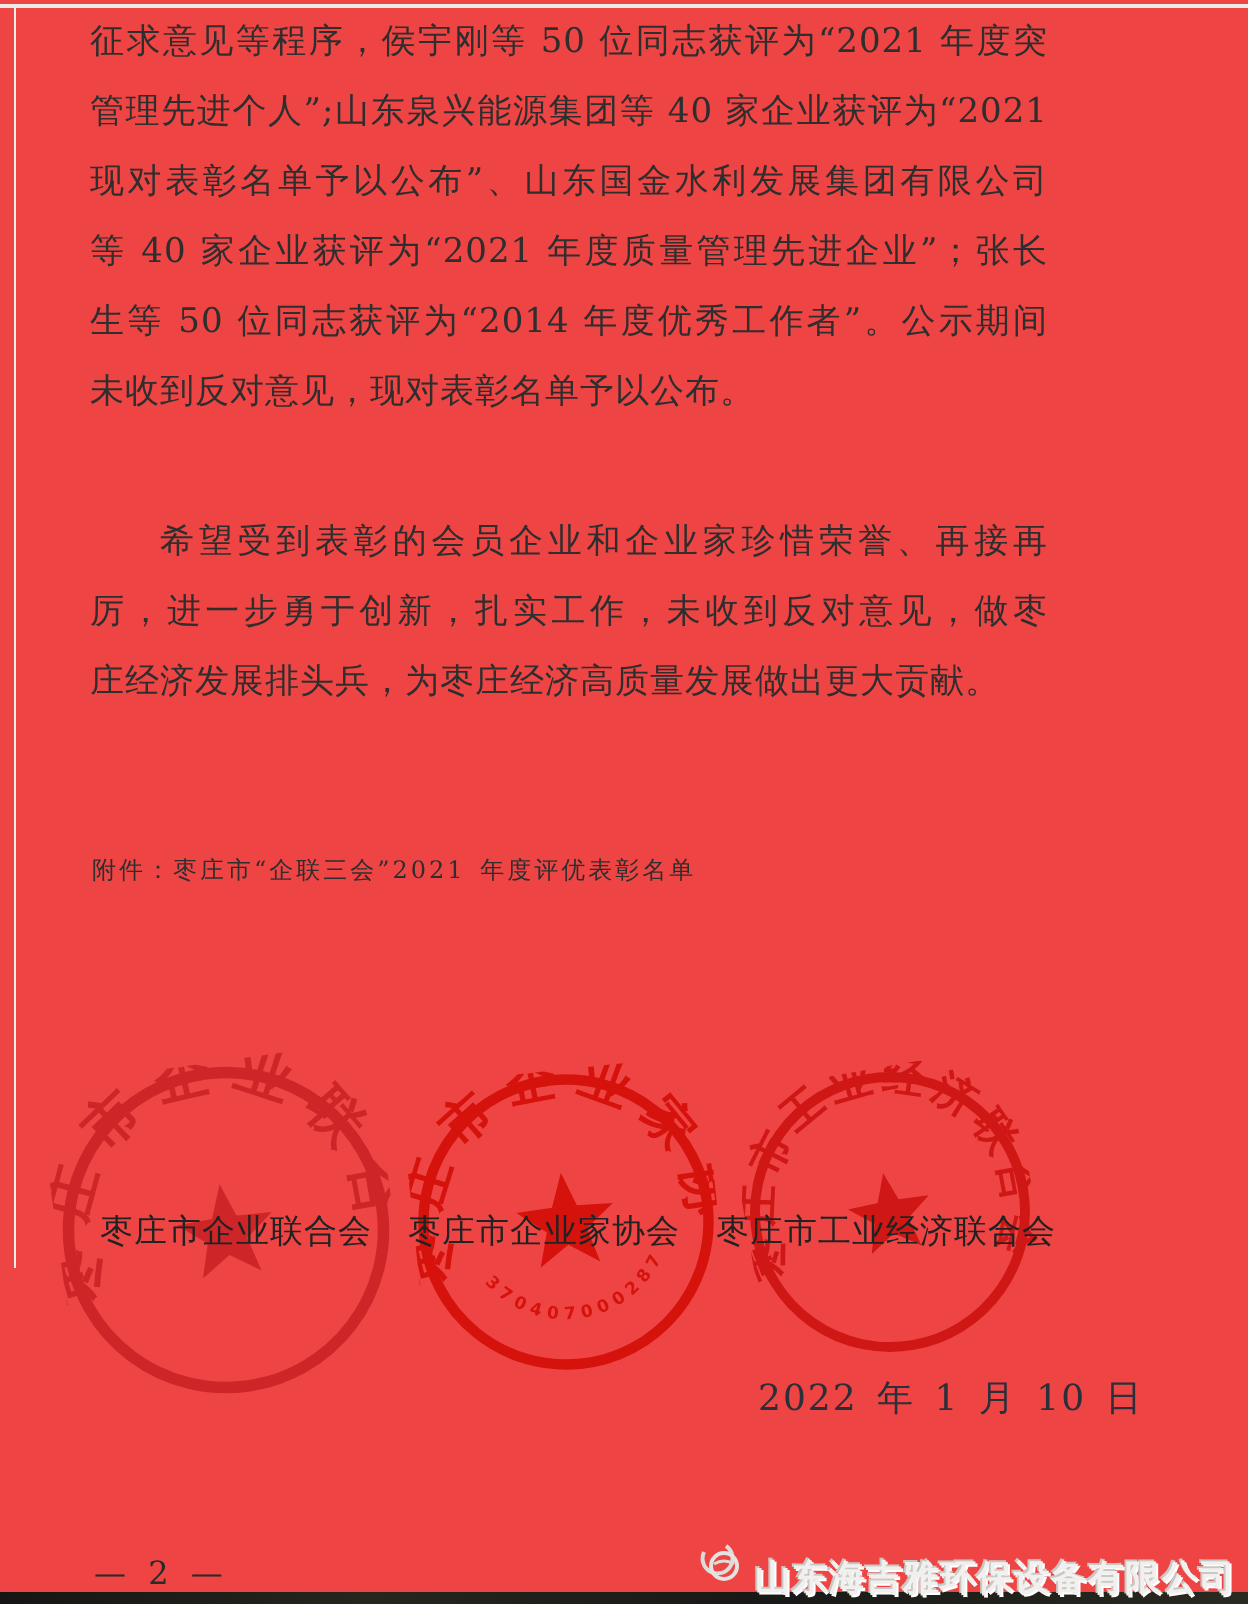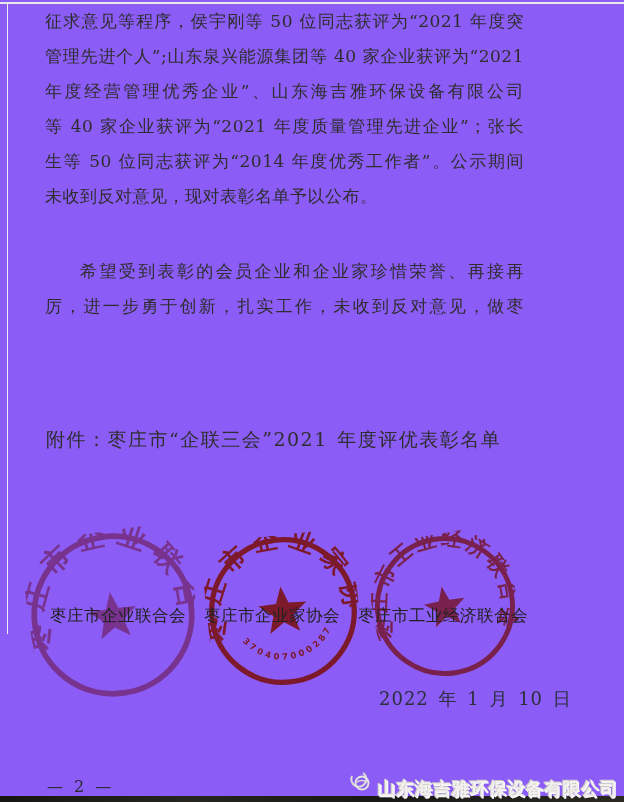--- a/index.html
+++ b/index.html
@@ -1,39 +1,39 @@
 <!DOCTYPE html>
 <html><head>
 <meta charset="utf-8">
 <style>
   * { margin:0; padding:0; box-sizing:border-box; }
   html,body { background:#ffffff; }
   .page {
     position:relative; width:624px; height:802px; overflow:hidden;
-    background:#8b5cf6;
+    background:#ef4444;
     font-family:"DejaVu Serif","Liberation Serif",serif;
     color:#2e2e2e;
   }
   
   .top-edge   { position:absolute; top:2px; left:0; right:0; height:2px; background:#eaeae8; }
   .left-edge  { position:absolute; top:4px; left:7px; width:1px; height:630px; background:#ededeb; }
   .bottom-bar { position:absolute; bottom:0; left:0; right:0; height:6px;
                 background:linear-gradient(90deg,#151513,#26261f 30%,#181816 60%,#2a2a22); }
 
   
   .textblock { position:absolute; left:45px; width:479px; }
   .p1 { top:4px; }
   .p2 { top:254px; }
   .line {
     display:block; font-size:17px; line-height:35px; letter-spacing:.5px;
     text-align:justify; text-align-last:justify; text-justify:inter-character;
   }
   .line--plain { text-align:right; text-align-last:left; }
   .line--indent { padding-left:35px; }
-  .attachment { position:absolute; left:46px; top:427px; font-size:19px;
+  .attachment { position:absolute; left:46px; top:427px; font-size:12px;
                 letter-spacing:1.5px; word-spacing:2px; }
 
   
   .seal { position:absolute; mix-blend-mode:multiply; z-index:2; }
   .seal svg { width:100%; height:100%; display:block; }
   .seal--1 { left:29px;  top:531px; width:168px; height:168px; transform:rotate(-8deg);  opacity:.72; }
   .seal--2 { left:207px; top:535px; width:152px; height:152px; transform:rotate(-6deg);  opacity:.95; }
   .seal--3 { left:373px; top:534px; width:144px; height:144px; transform:rotate(-10deg); opacity:.88; }
   .seal-ring { fill:none; stroke-width:5.5; }
   .seal-arc-text  { font-family:"DejaVu Serif","Liberation Serif",serif; font-weight:bold;
@@ -65,29 +65,30 @@
 </head>
 <body>
 
 <div class="page">
   <div class="top-edge"></div>
   <div class="left-edge"></div>
 
   <div class="textblock p1">
     <span class="line">征求意见等程序，侯宇刚等 50 位同志获评为“2021 年度突</span>
     <span class="line">管理先进个人”;山东泉兴能源集团等 40 家企业获评为“2021</span>
-    <span class="line">年度经营管理优秀企业”、山东海吉雅环保设备有限公司</span>
+    <span class="line">现对表彰名单予以公布”、山东国金水利发展集团有限公司</span>
     <span class="line">等 40 家企业获评为“2021 年度质量管理先进企业”；张长</span>
     <span class="line">生等 50 位同志获评为“2014 年度优秀工作者”。公示期间</span>
     <span class="line line--plain">未收到反对意见，现对表彰名单予以公布。</span>
   </div>
 
   <div class="textblock p2">
     <span class="line line--indent">希望受到表彰的会员企业和企业家珍惜荣誉、再接再</span>
     <span class="line">厉，进一步勇于创新，扎实工作，未收到反对意见，做枣</span>
+    <span class="line line--plain">庄经济发展排头兵，为枣庄经济高质量发展做出更大贡献。</span>
   </div>
 
   <div class="attachment">附件：枣庄市“企联三会”2021 年度评优表彰名单</div>
 
   <div class="seal seal--1">
     <svg viewBox="0 0 160 160">
       <circle class="seal-ring" cx="80" cy="80" r="75" stroke="#cf5f6a"></circle>
       <path id="arc0" d="M 21,105 A 65,65 0 1 1 139,105" fill="none"></path>
       <text class="seal-arc-text" fill="#cf5f6a">
         <textPath href="#arc0" startOffset="2">枣庄市企业联合会</textPath>

